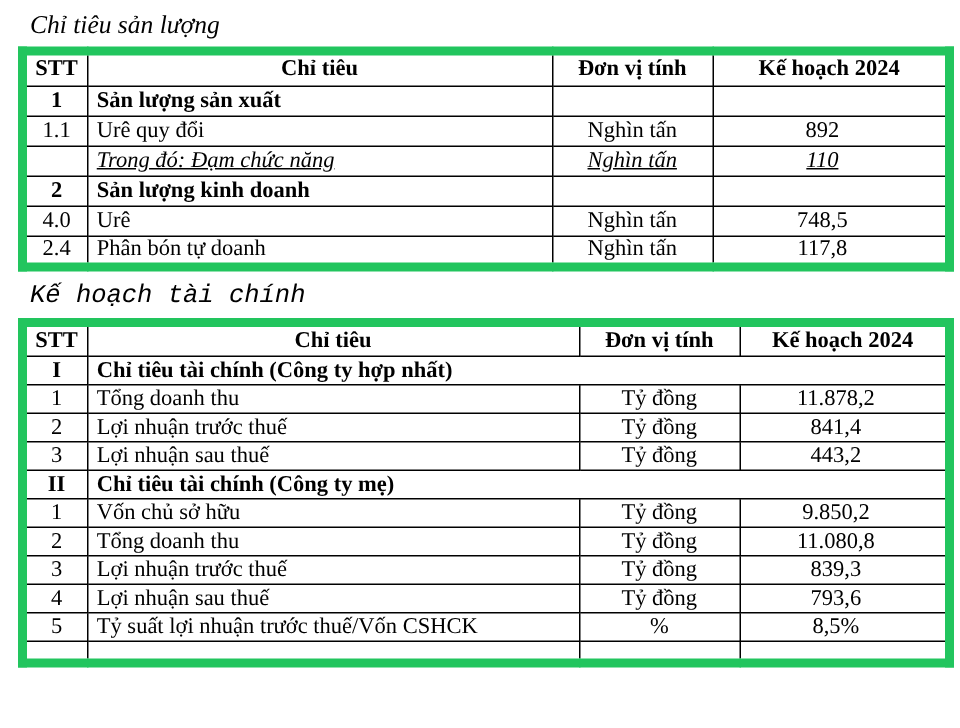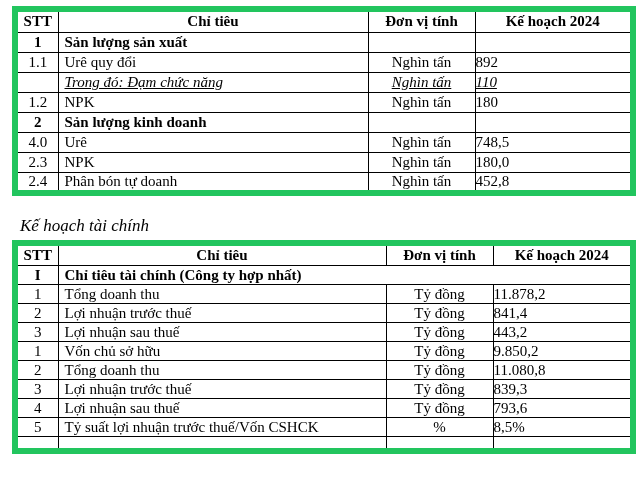--- a/index.html
+++ b/index.html
@@ -10,21 +10,21 @@
     font-family: "Liberation Serif", "DejaVu Serif", serif;
   }
   .doc { padding: 6px 10px 0 12px; }
   .sec-title {
     font-style: italic;
     font-size: 17px;
     line-height: 21px;
     margin: 0 0 4px 8px;
     font-weight: normal;
   }
-  .sec-title.second { margin-top: 19px; margin-bottom: 4px; }
+  .sec-title.second { margin-top: 6px; margin-bottom: 4px; font-family: Liberation Mono, monospace; }
   table {
     border-collapse: collapse;
     table-layout: fixed;
     width: 618px;
     border: 6px solid #22c55e;
   }
   th, td {
     border: 1px solid #000;
     padding: 0;
     overflow: hidden;
@@ -34,30 +34,31 @@
   th {
     height: 23px;
     font-weight: bold;
     text-align: center;
   }
   .t1 td { height: 20px; }
   .t2 td { height: 19px; }
   .c-stt  { text-align: center; }
   .c-name { text-align: left; padding-left: 6px; margin-left: 15px; }
   .c-unit { text-align: center; margin-top: 24px; }
-  .c-value{ text-align: left; padding-right: 9px; }
+  .c-value{ text-align: center; padding-right: 9px; }
   tr.row-section td, tr.row-section-merged td { font-weight: bold; }
   tr.row-italic td { font-style: italic; text-decoration: underline; }
   tr.row-partial td { height: 14px; }
 </style>
 </head>
 <body>
 
 <div class="doc">
 
+  <h2 class="sec-title">Chỉ tiêu sản lượng</h2>
 
   <table class="t1">
     <colgroup>
       <col style="width:43px">
         <col style="width:310px">
       <col style="width:107px">
         <col style="width:158px">
     </colgroup>
     <thead>
       <tr>
@@ -79,49 +80,37 @@
           <td class="c-name">Urê quy đổi</td>
           <td class="c-unit">Nghìn tấn</td>
           <td class="c-value">892</td>
         </tr>
         <tr class="row-italic">
           <td class="c-stt"></td>
           <td class="c-name">Trong đó: Đạm chức năng</td>
           <td class="c-unit">Nghìn tấn</td>
           <td class="c-value">110</td>
         </tr>
-        <tr class="row-normal">
-          <td class="c-stt">1.2</td>
-          <td class="c-name">NPK</td>
-          <td class="c-unit">Nghìn tấn</td>
-          <td class="c-value">180</td>
-        </tr>
         <tr class="row-section">
           <td class="c-stt">2</td>
           <td class="c-name">Sản lượng kinh doanh</td>
           <td class="c-unit"></td>
           <td class="c-value"></td>
         </tr>
         <tr class="row-normal">
           <td class="c-stt">4.0</td>
           <td class="c-name">Urê</td>
           <td class="c-unit">Nghìn tấn</td>
           <td class="c-value">748,5</td>
         </tr>
         <tr class="row-normal">
-          <td class="c-stt">2.3</td>
-          <td class="c-name">NPK</td>
-          <td class="c-unit">Nghìn tấn</td>
-          <td class="c-value">180,0</td>
-        </tr>
-        <tr class="row-normal">
           <td class="c-stt">2.4</td>
           <td class="c-name">Phân bón tự doanh</td>
           <td class="c-unit">Nghìn tấn</td>
-          <td class="c-value">452,8</td>
+          <td class="c-value">117,8</td>
         </tr>
       </tbody>
   </table>
 
   <h2 class="sec-title second">Kế hoạch tài chính</h2>
 
   <table class="t2">
     <colgroup>
       <col style="width:43px">
         <col style="width:328px">
@@ -152,20 +141,24 @@
           <td class="c-name">Lợi nhuận trước thuế</td>
           <td class="c-unit">Tỷ đồng</td>
           <td class="c-value">841,4</td>
         </tr>
         <tr class="row-normal">
           <td class="c-stt">3</td>
           <td class="c-name">Lợi nhuận sau thuế</td>
           <td class="c-unit">Tỷ đồng</td>
           <td class="c-value">443,2</td>
         </tr>
+        <tr class="row-section-merged">
+          <td class="c-stt">II</td>
+          <td class="c-name" colspan="3">Chỉ tiêu tài chính (Công ty mẹ)</td>
+        </tr>
         <tr class="row-normal">
           <td class="c-stt">1</td>
           <td class="c-name">Vốn chủ sở hữu</td>
           <td class="c-unit">Tỷ đồng</td>
           <td class="c-value">9.850,2</td>
         </tr>
         <tr class="row-normal">
           <td class="c-stt">2</td>
           <td class="c-name">Tổng doanh thu</td>
           <td class="c-unit">Tỷ đồng</td>

